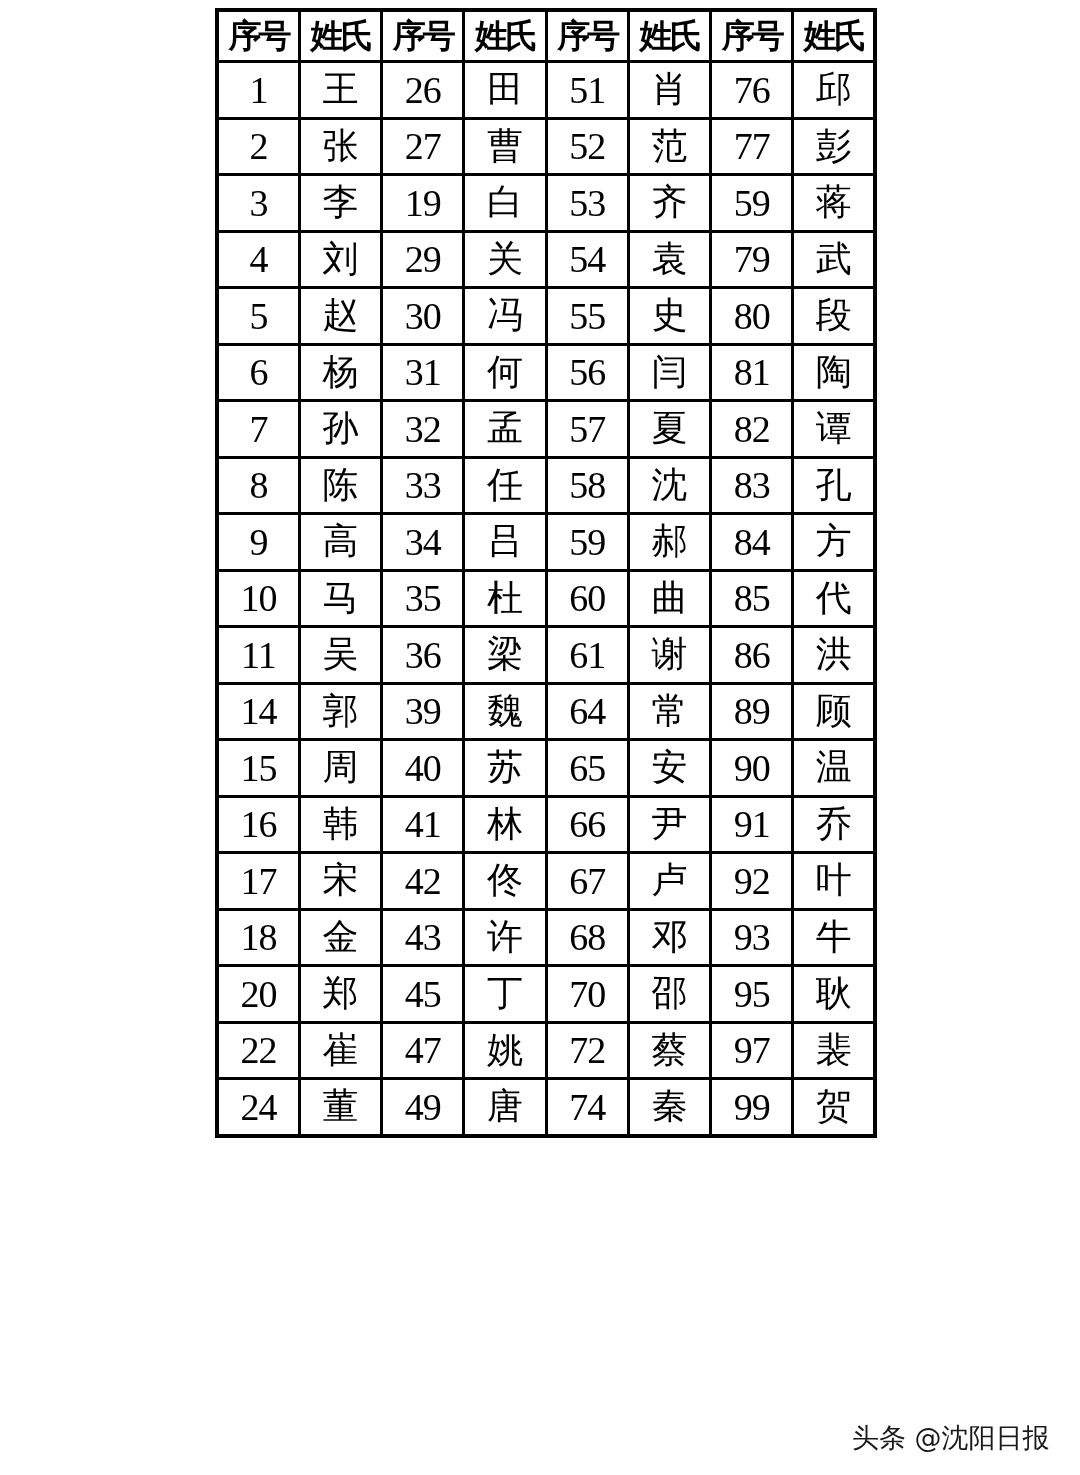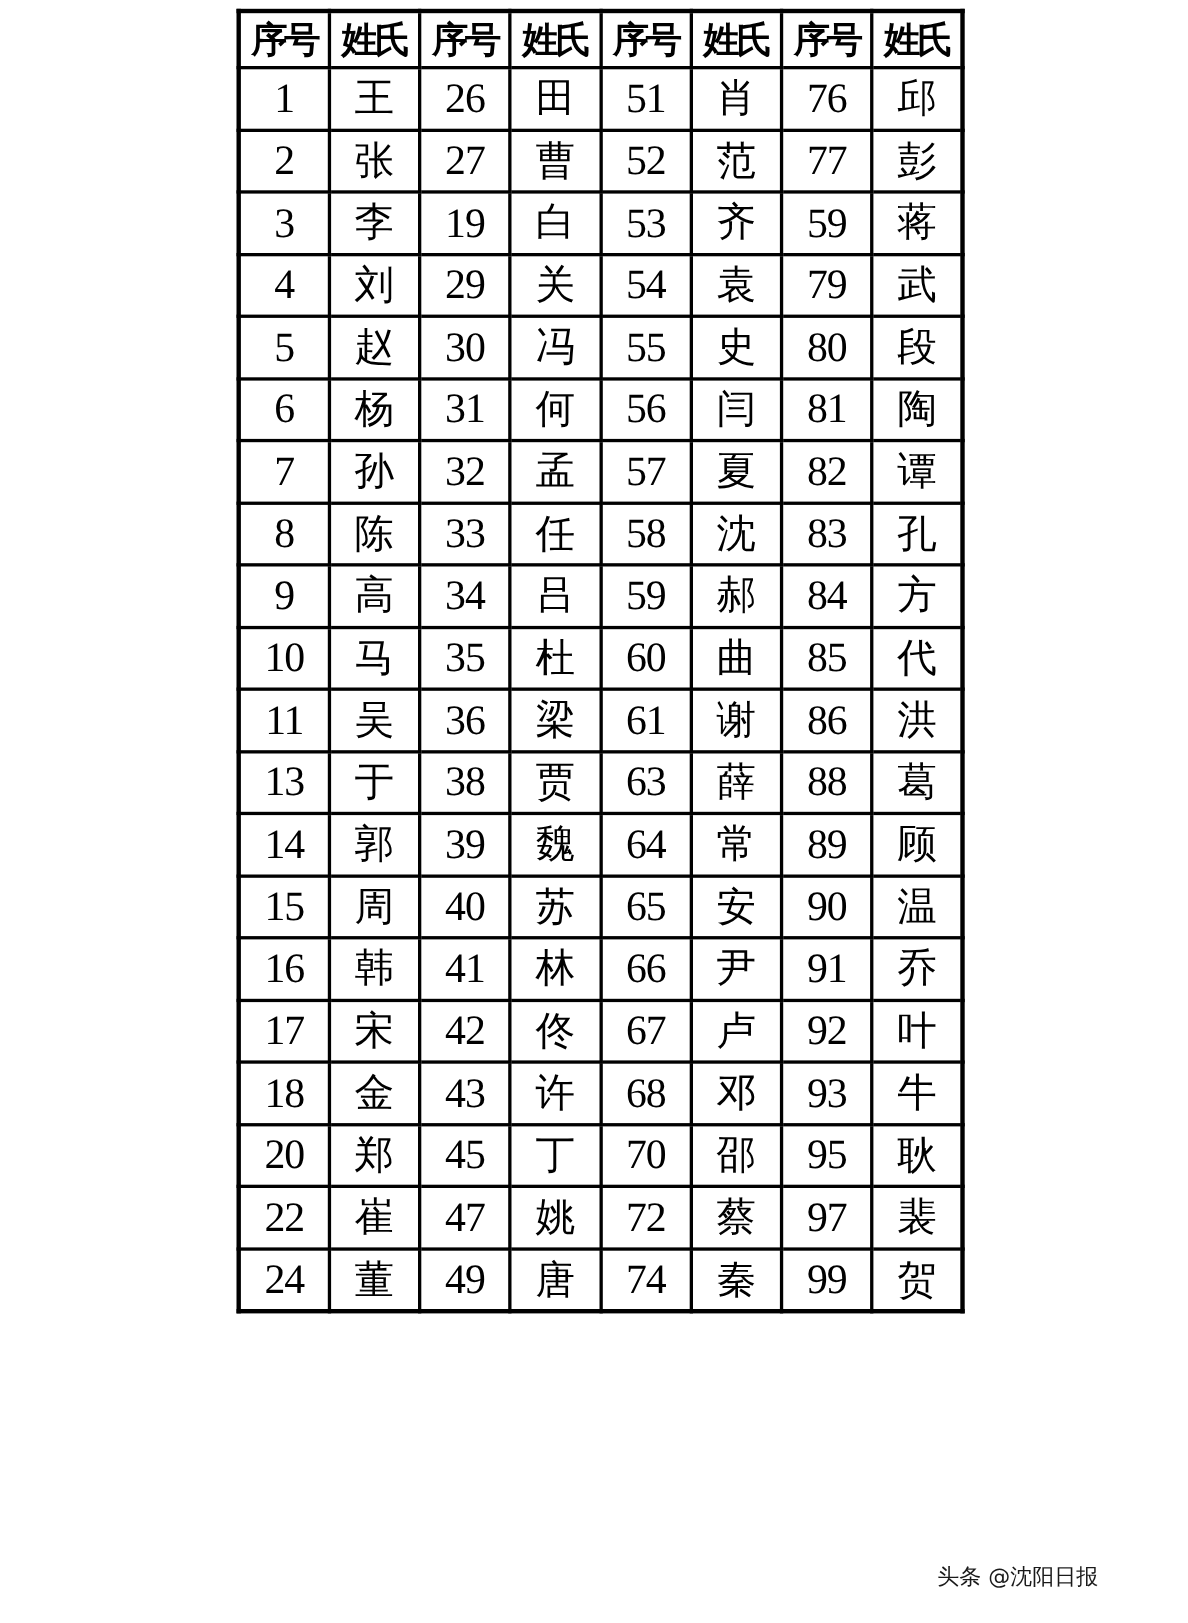--- a/index.html
+++ b/index.html
@@ -52,21 +52,21 @@
   }
   .surname-table td.name {
     font-family: "DejaVu Sans", sans-serif;
     font-size: 36px;
   }
   .watermark {
     position: absolute;
     left: 852px;
     top: 1420px;
     font-family: "DejaVu Sans", sans-serif;
-    font-size: 20px;
+    font-size: 27px;
     color: #1a1a1a;
     text-shadow: 1px 1px 0 #ffffff, -1px -1px 0 #ffffff, 1px -1px 0 #ffffff, -1px 1px 0 #ffffff, 0 0 3px #ffffff;
     white-space: nowrap;
   }
 </style>
 </head>
 <body>
 
 <table class="surname-table">
   <colgroup>
@@ -196,30 +196,20 @@
         <td class="num">11</td>
         <td class="name">吴</td>
         <td class="num">36</td>
         <td class="name">梁</td>
         <td class="num">61</td>
         <td class="name">谢</td>
         <td class="num">86</td>
         <td class="name">洪</td>
       </tr>
       <tr>
-        <td class="num">13</td>
-        <td class="name">于</td>
-        <td class="num">38</td>
-        <td class="name">贾</td>
-        <td class="num">63</td>
-        <td class="name">薛</td>
-        <td class="num">88</td>
-        <td class="name">葛</td>
-      </tr>
-      <tr>
         <td class="num">14</td>
         <td class="name">郭</td>
         <td class="num">39</td>
         <td class="name">魏</td>
         <td class="num">64</td>
         <td class="name">常</td>
         <td class="num">89</td>
         <td class="name">顾</td>
       </tr>
       <tr>

